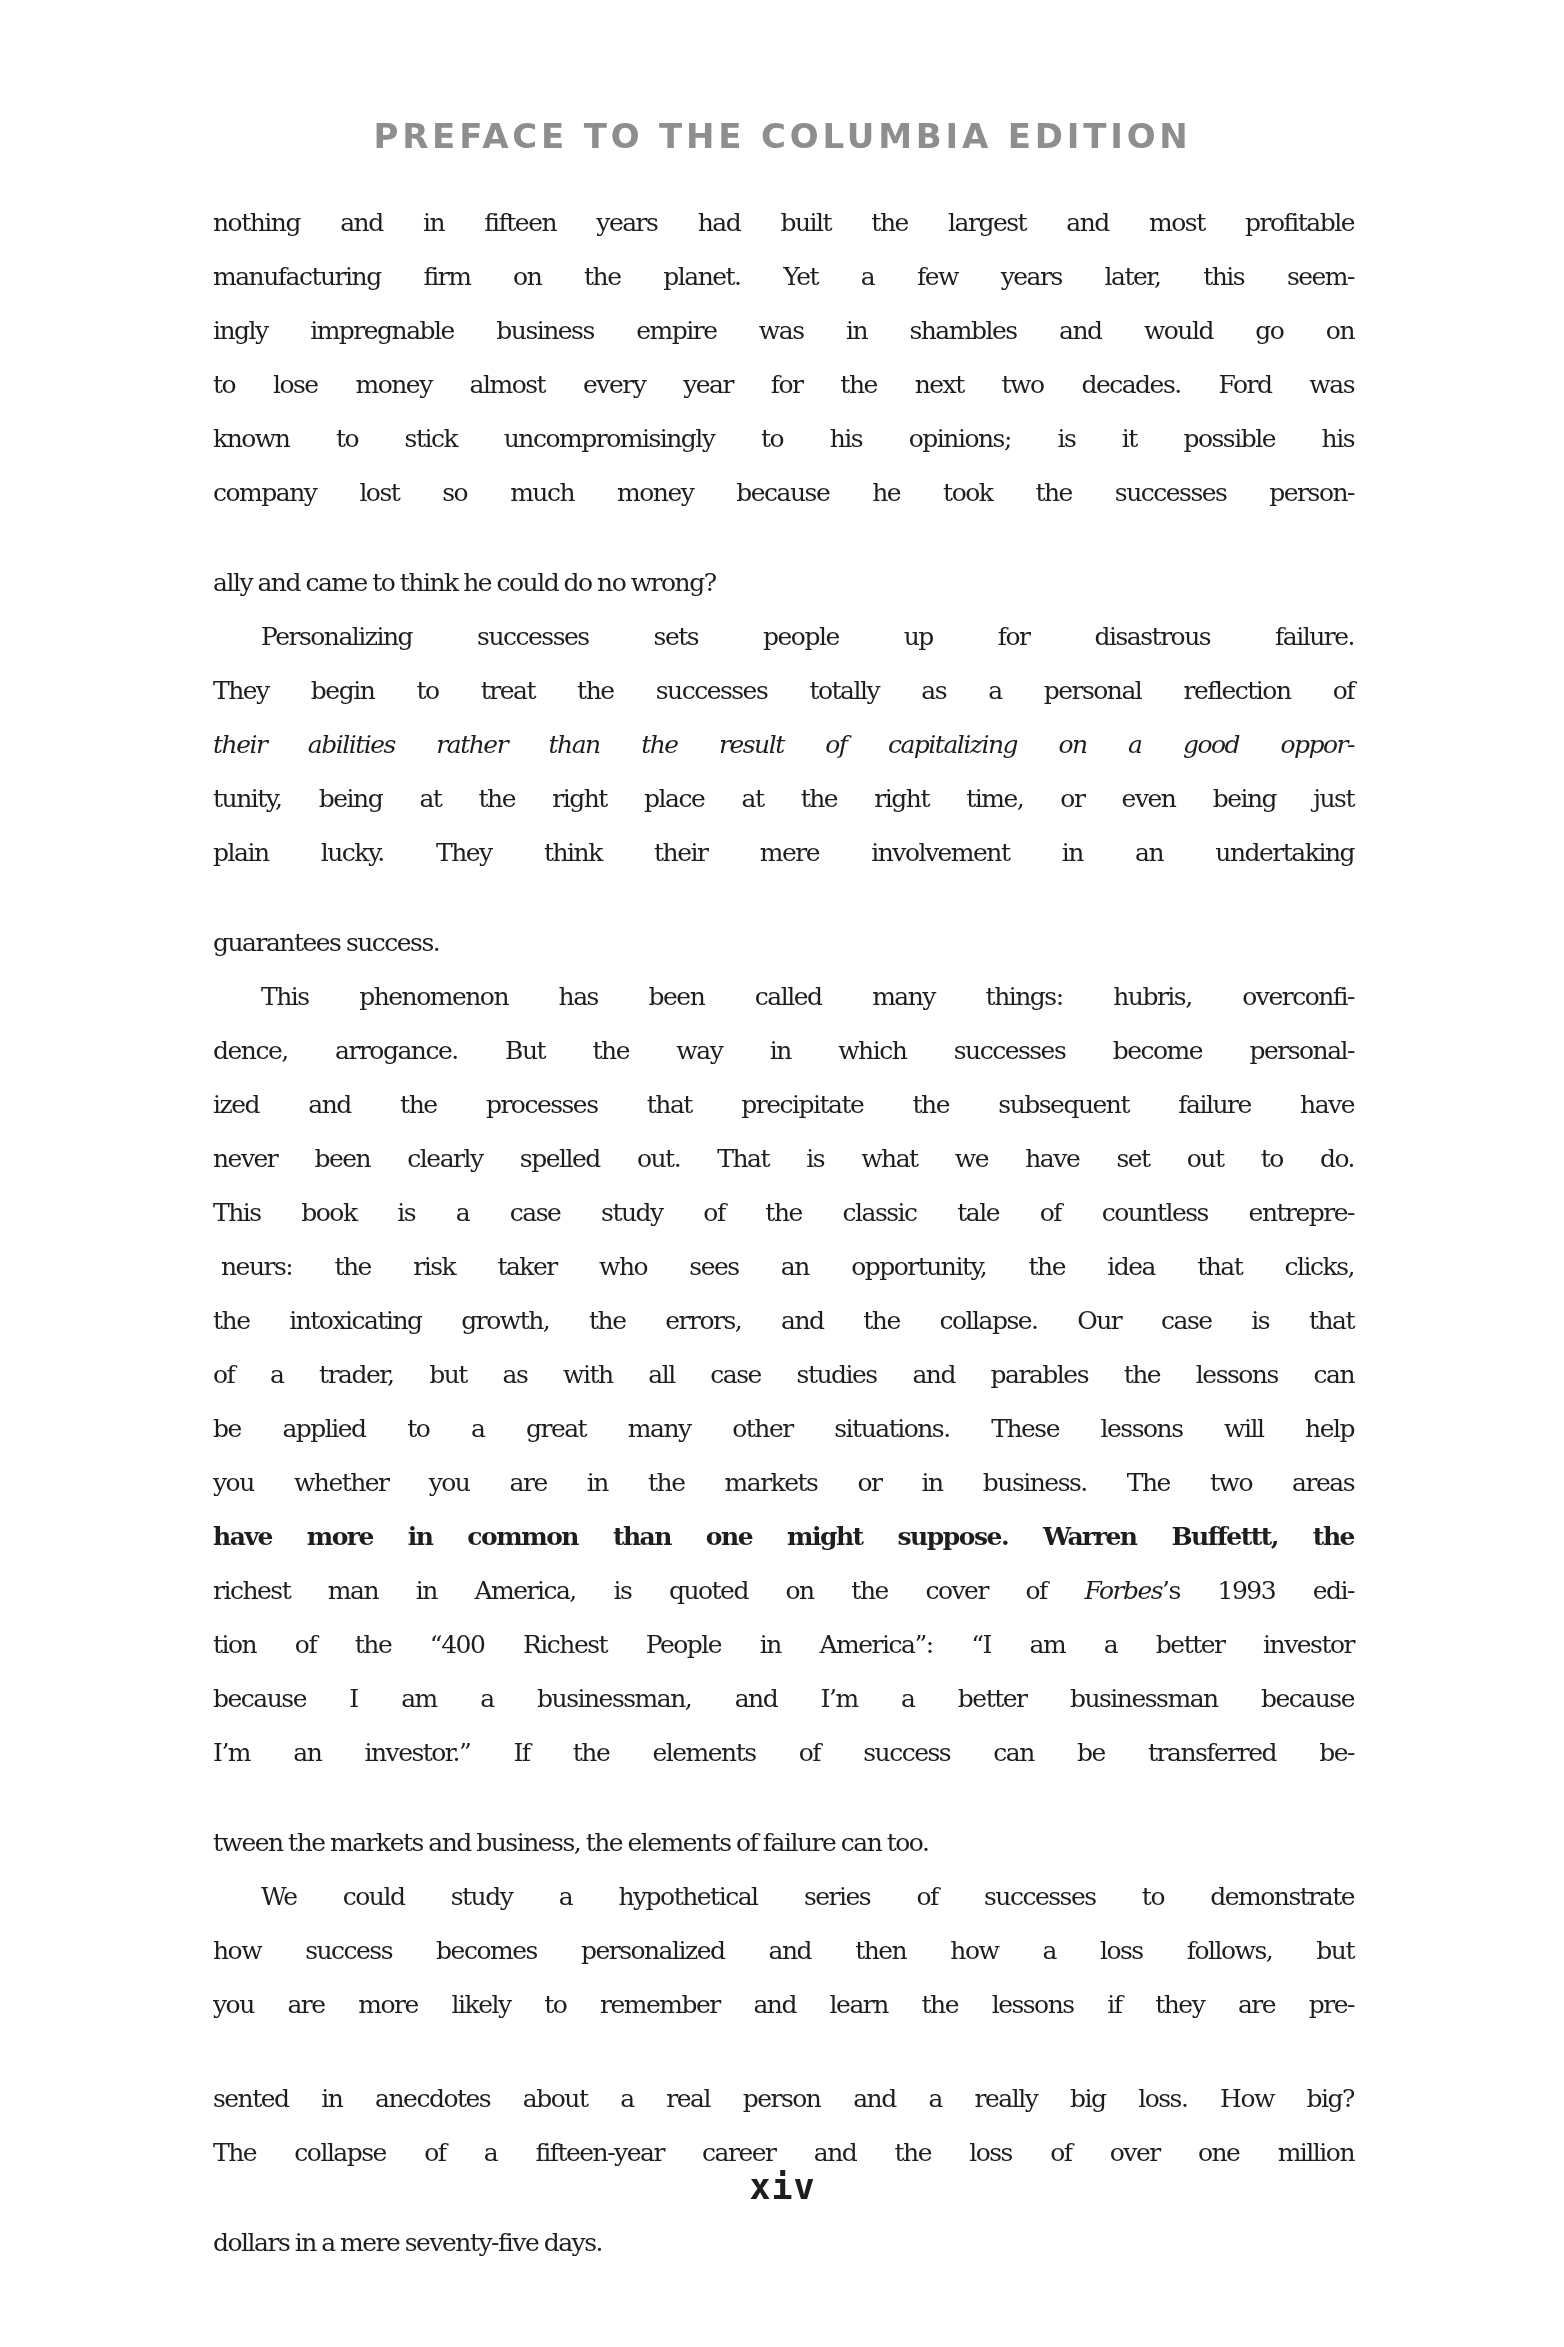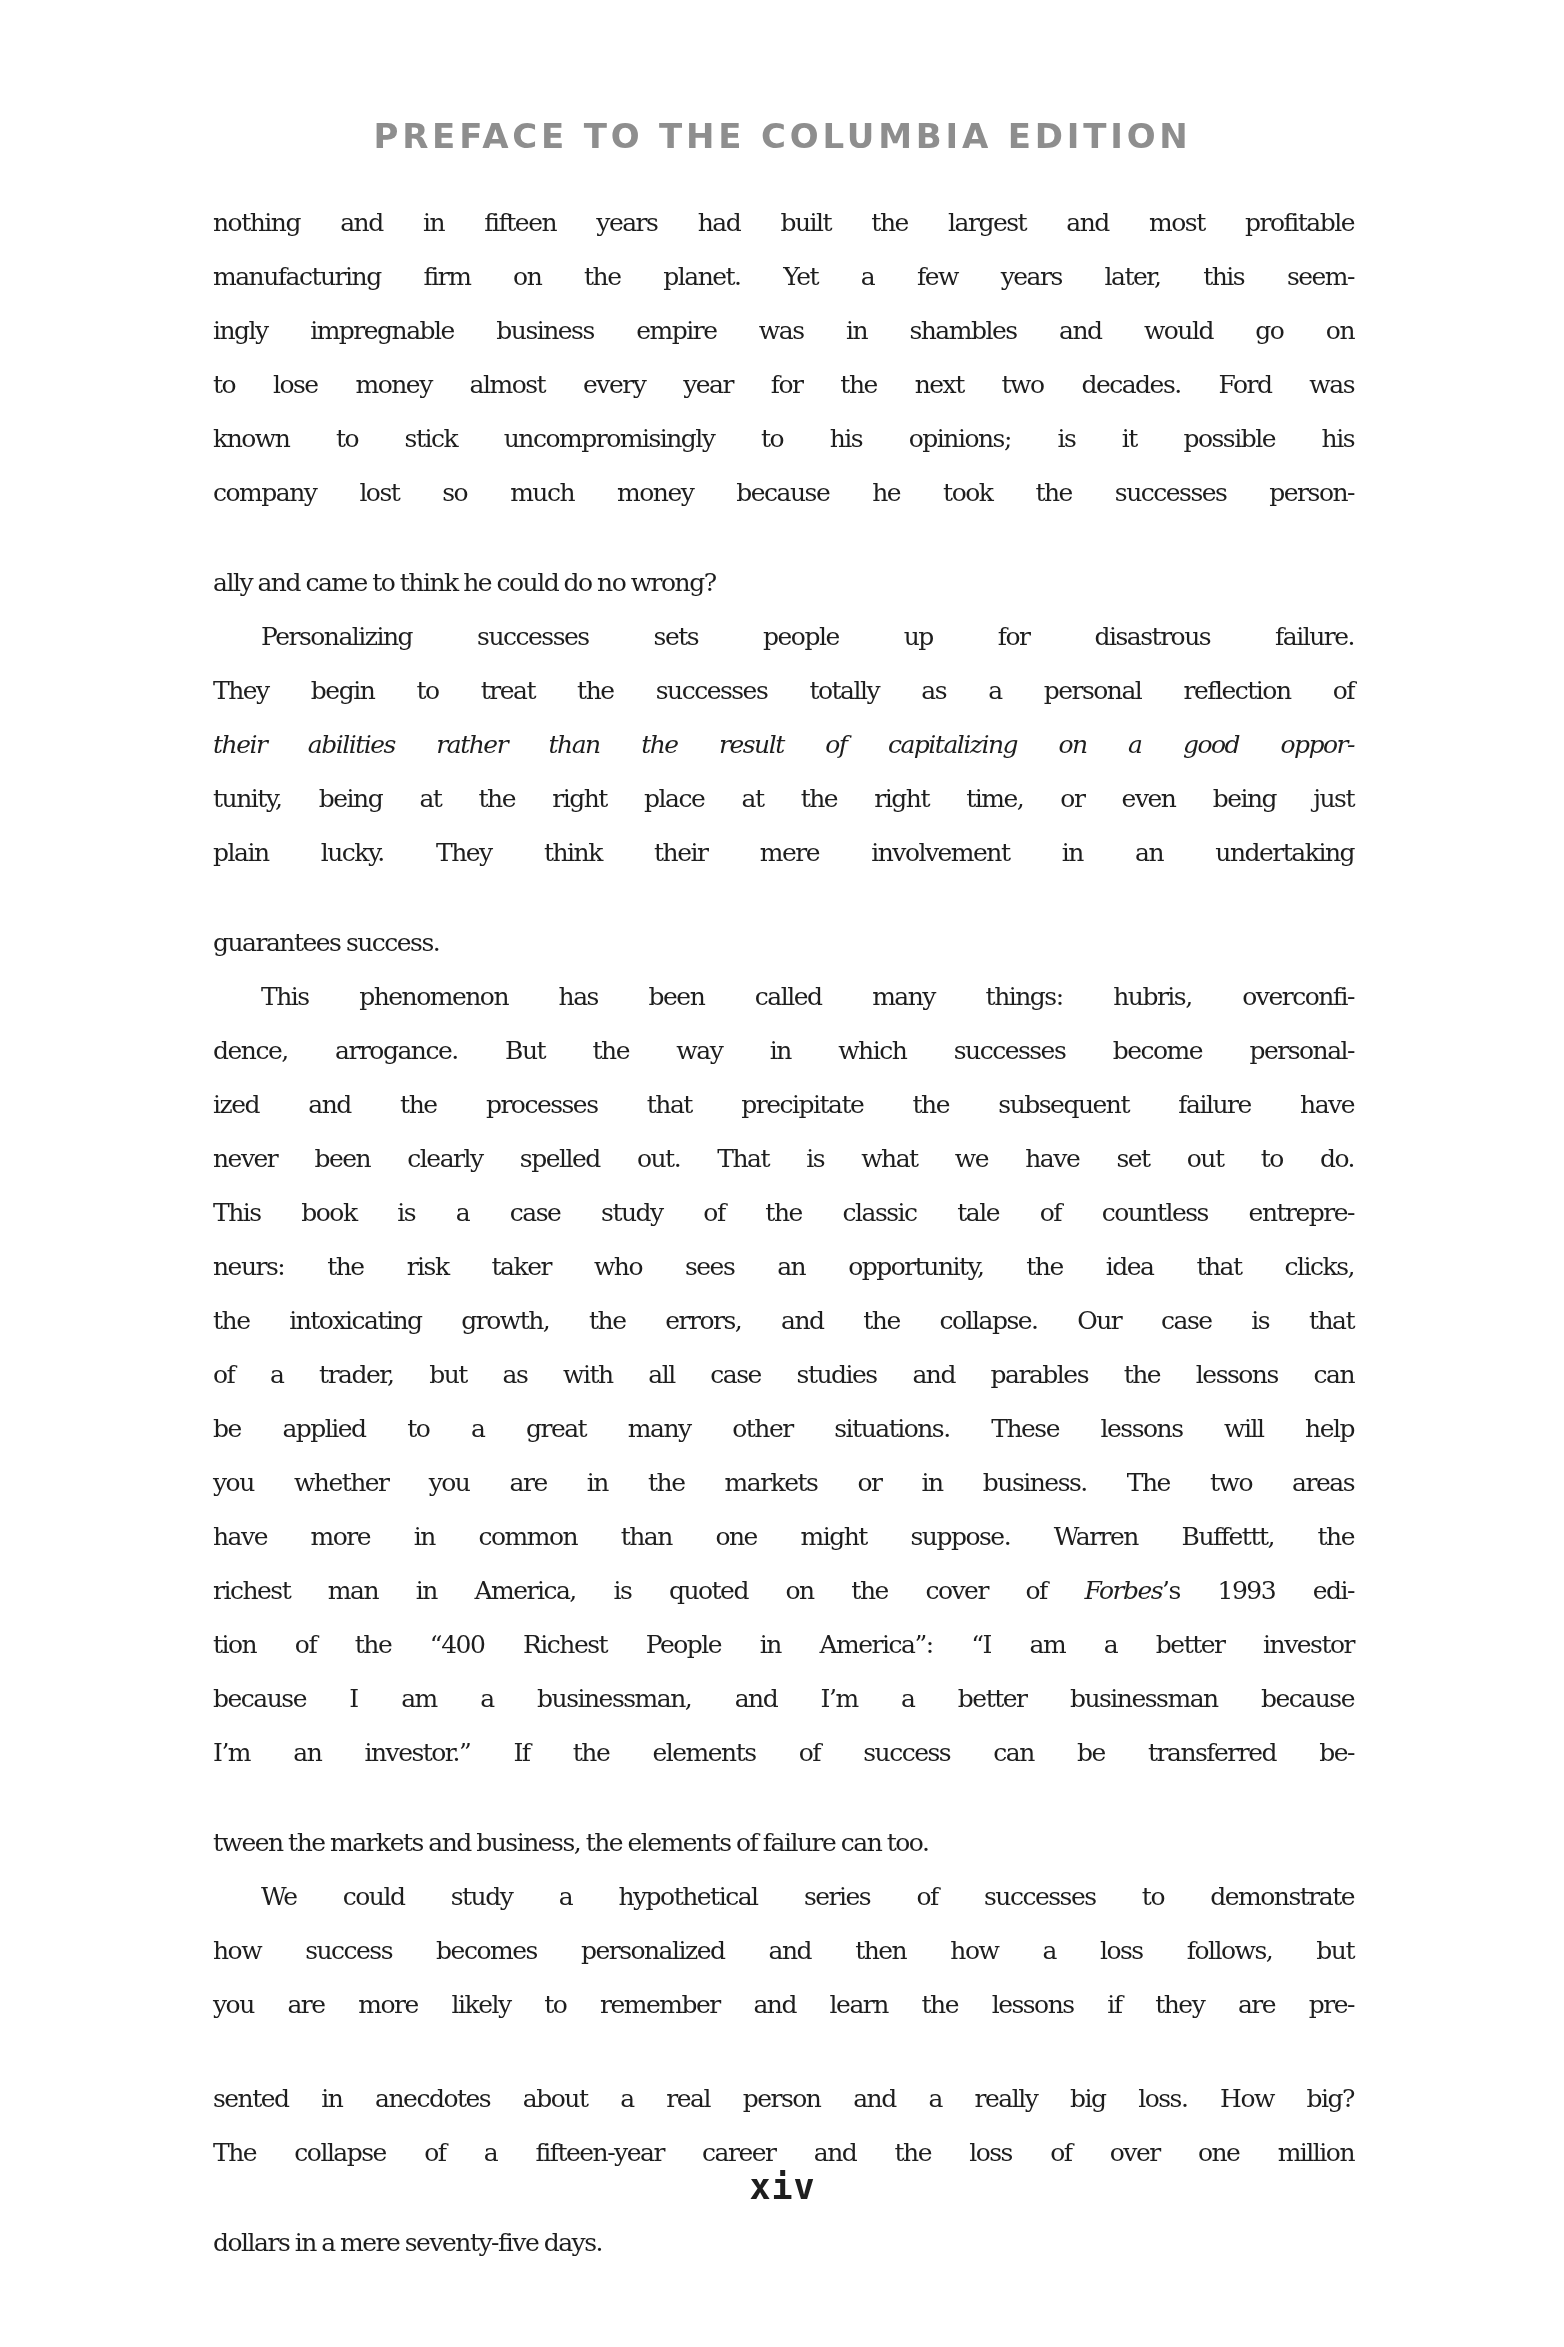--- a/index.html
+++ b/index.html
@@ -98,26 +98,26 @@
     <span class="line" style="word-spacing: -1px;">plain lucky. They think their mere involvement in an undertaking</span>
     <span class="line last">guarantees success.</span>
   </p>
 
   <p>
     <span class="line first-indent" style="word-spacing: -1px;">This phenomenon has been called many things: hubris, overconfi-</span>
     <span class="line" style="word-spacing: -1px;">dence, arrogance. But the way in which successes become personal-</span>
     <span class="line" style="word-spacing: -1px;">ized and the processes that precipitate the subsequent failure have</span>
     <span class="line" style="word-spacing: -1px;">never been clearly spelled out. That is what we have set out to do.</span>
     <span class="line" style="word-spacing: -1px;">This book is a case study of the classic tale of countless entrepre-</span>
-    <span class="line" style="word-spacing: -1px;">neurs: the risk taker who sees an opportunity, the idea that clicks,</span>
+    <span class="line" style="word-spacing: -1px; margin-left: 8px;">neurs: the risk taker who sees an opportunity, the idea that clicks,</span>
     <span class="line" style="word-spacing: -1px;">the intoxicating growth, the errors, and the collapse. Our case is that</span>
     <span class="line" style="word-spacing: -1px;">of a trader, but as with all case studies and parables the lessons can</span>
     <span class="line" style="word-spacing: -1px;">be applied to a great many other situations. These lessons will help</span>
     <span class="line" style="word-spacing: -1px;">you whether you are in the markets or in business. The two areas</span>
-    <span class="line" style="word-spacing: -1px;">have more in common than one might suppose. Warren Buffettt, the</span>
+    <span class="line" style="word-spacing: -1px; font-weight: bold;">have more in common than one might suppose. Warren Buffettt, the</span>
     <span class="line" style="word-spacing: -1px;"><span>richest man in America, is quoted on the cover of </span><em>Forbes</em><span>’s 1993 edi-</span></span>
     <span class="line" style="word-spacing: -1px;">tion of the “400 Richest People in America”: “I am a better investor</span>
     <span class="line" style="word-spacing: -1px;">because I am a businessman, and I’m a better businessman because</span>
     <span class="line" style="word-spacing: -1px;">I’m an investor.” If the elements of success can be transferred be-</span>
     <span class="line last">tween the markets and business, the elements of failure can too.</span>
   </p>
 
   <p>
     <span class="line first-indent" style="word-spacing: -1px;">We could study a hypothetical series of successes to demonstrate</span>
     <span class="line" style="word-spacing: -1px;">how success becomes personalized and then how a loss follows, but</span>

